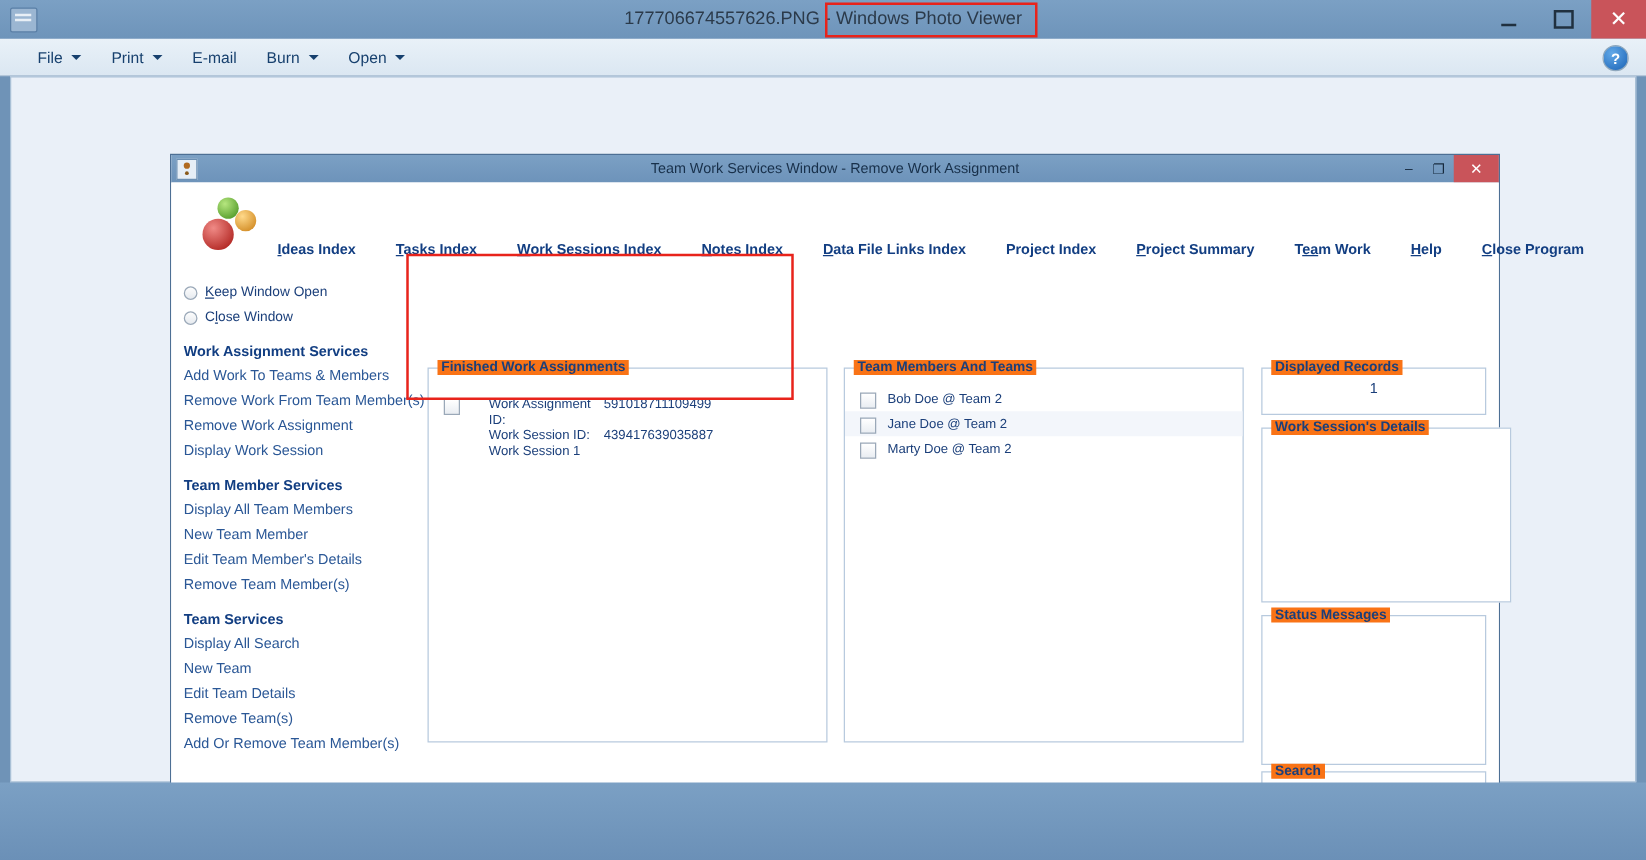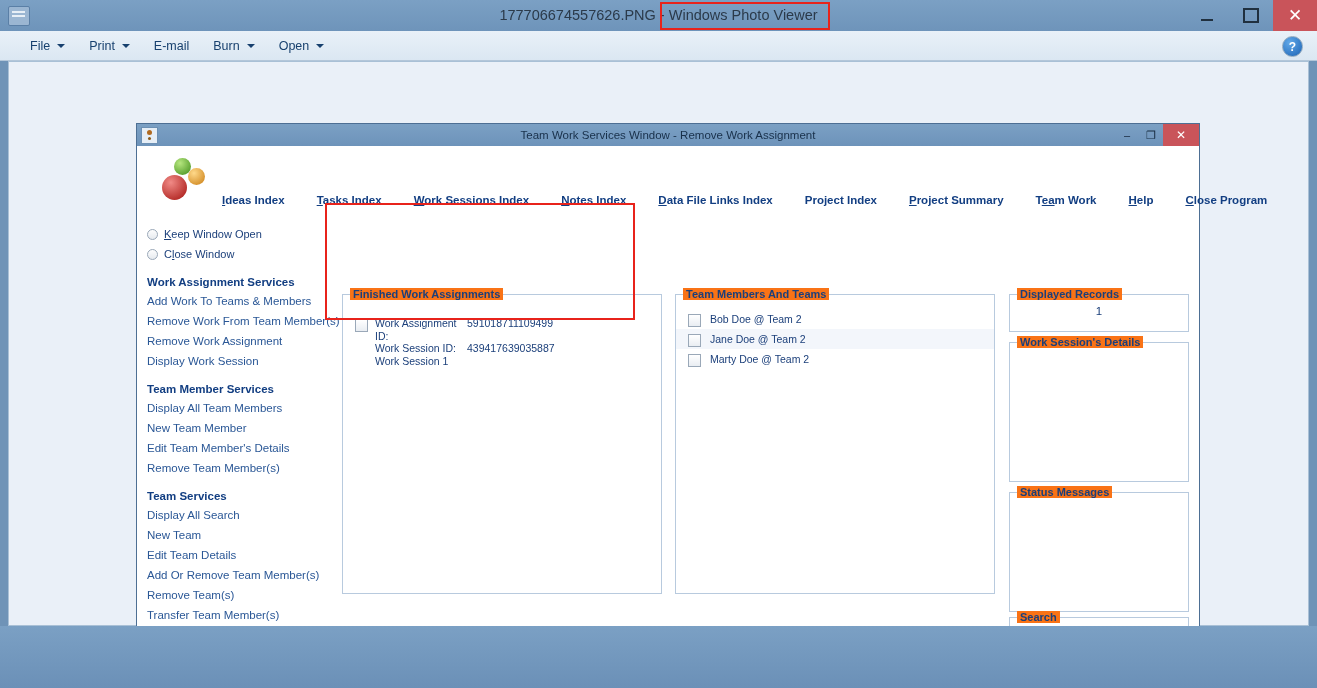--- a/index.html
+++ b/index.html
@@ -122,25 +122,25 @@
   .group{
     position:absolute;border:1px solid #b8cade;background:#fff;box-sizing:border-box;
   }
   .group-legend{
     position:absolute;top:-7px;left:7px;background:#f97316;padding:0 3px;
     font-size:11px;font-weight:bold;color:#1b3f7a;white-space:nowrap;
   }
   #grp-finished{left:205px;top:148px;width:320px;height:300px;}
   #grp-members{left:538px;top:148px;width:320px;height:300px;}
   #grp-records{left:872px;top:148px;width:180px;height:38px;}
-  #grp-wsdetails{left:872px;top:196px;width:180px;height:140px;padding-left:11px;}
+  #grp-wsdetails{left:872px;top:196px;width:200px;height:140px;padding-left:11px;}
   #grp-status{left:872px;top:346px;width:180px;height:120px;}
   #grp-search{left:872px;top:471px;width:180px;height:117px;}
 
-  .wa-item{position:absolute;left:12px;top:22px;display:flex;gap:7px;}
+  .wa-item{position:absolute;left:12px;top:22px;display:flex;gap:23px;}
   .cbox{
     width:11px;height:11px;border:1px solid #9aa8b8;background:linear-gradient(#fff,#e9edf2);
     flex:0 0 auto;margin-top:2px;
   }
   .wa-lines{font-size:10.5px;color:#1b3f7a;line-height:12.5px;}
   .wa-line{display:flex;}
   .wa-key{width:92px;}
   .member-row{
     display:flex;align-items:center;gap:9px;height:20px;padding-left:12px;font-size:10.5px;color:#1b3f7a;
   }
@@ -267,23 +267,22 @@
           <div class="side-head">Team Member Services</div>
           <div class="side-link">Display All Team Members</div>
           <div class="side-link">New Team Member</div>
           <div class="side-link">Edit Team Member's Details</div>
           <div class="side-link">Remove Team Member(s)</div>
 
           <div class="side-head">Team Services</div>
           <div class="side-link">Display All Search</div>
           <div class="side-link">New Team</div>
           <div class="side-link">Edit Team Details</div>
+          <div class="side-link">Remove Team(s)</div>
           <div class="side-link">Add Or Remove Team Member(s)</div>
-          <div class="side-link">Remove Team(s)</div>
-          <div class="side-link">Transfer Team Member(s)</div>
         </div>
 
         <div class="group" id="grp-finished">
           <div class="group-legend">Finished Work Assignments</div>
           <div class="wa-item">
             <span class="cbox"></span>
             <span class="wa-lines">
               <span class="wa-line">
                 <span class="wa-key">Work Assignment ID:</span>
                 <span>591018711109499</span>

